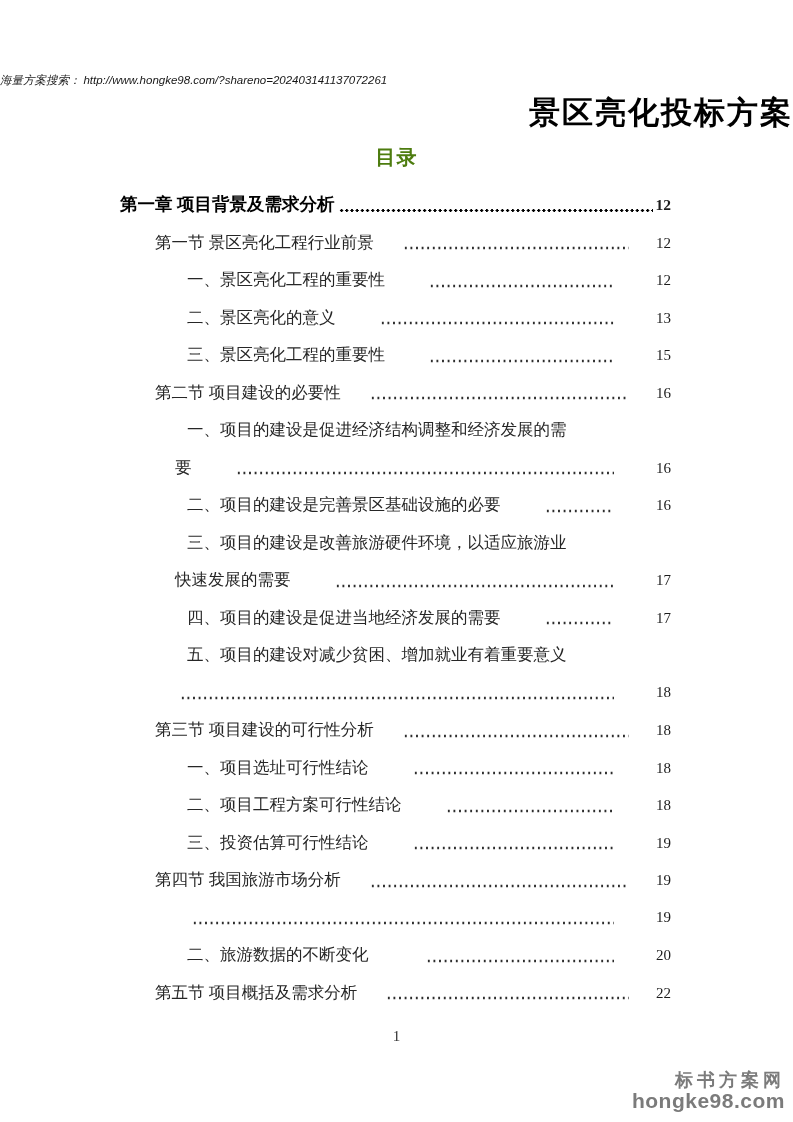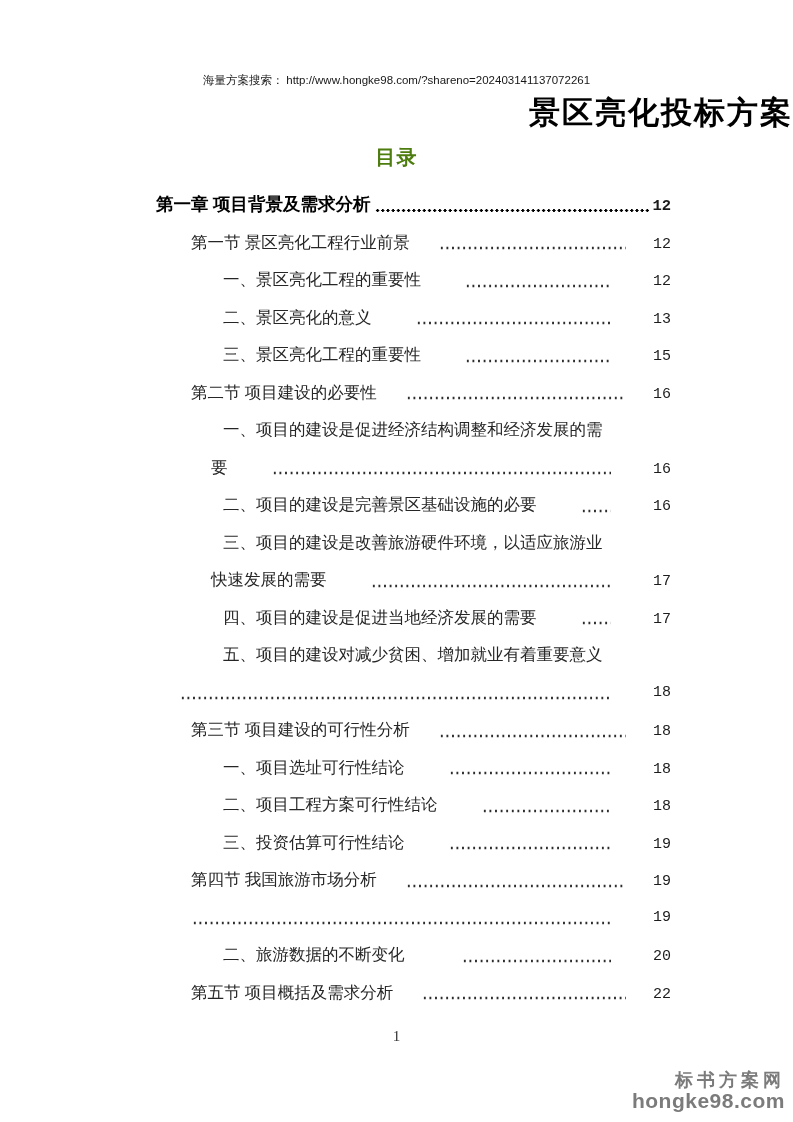--- a/index.html
+++ b/index.html
@@ -9,22 +9,23 @@
     position:relative;
     overflow:hidden;
     font-family:"Liberation Serif","DejaVu Serif",serif;
     color:#1f1f1f;
   }
   .page { position:absolute; inset:0; background:#ffffff; }
 
   
   .header-line {
     position:absolute; top:73px; left:0; right:0;
-    text-align:center; font-size:11.5px; color:#222;
+    font-size:11.5px; color:#222;
     white-space:nowrap;
+    font-style:italic;
   }
   .header-line .url {
     font-family:"Liberation Sans","DejaVu Sans",sans-serif;
     color:#161616;
   }
 
   
   .doc-title {
     position:absolute; top:92px; left:0; right:0;
     text-align:right;
@@ -48,38 +49,38 @@
     font-size:16.5px; color:#262626;
     white-space:nowrap;
   }
   .toc-entry.level-1 .toc-row {
     font-size:17.5px; font-weight:700; color:#000;
   }
   .toc-entry.level-2 .toc-row { padding-left:35px;gap:24px; }
   .toc-entry.level-3 .toc-row { padding-left:67px;gap:39px; }
   .toc-entry.level-3 .toc-row.wrap-row { padding-left:55px; }
 
-  .toc-text { flex:0 0 auto;margin-left:36px; }
+  .toc-text { flex:0 0 auto; }
   .leader {
     flex:1 1 auto;
     align-self:stretch;
     margin-left:5px; margin-right:3px;
     background-image:radial-gradient(circle,#2d2d2d 1.05px,transparent 1.35px);
     background-size:5.6px 5.6px;
     background-repeat:repeat-x;
     background-position:0 calc(100% - 10px);
   }
   .leader.gap { margin-left:18px; }
   .toc-entry.level-1 .leader {
     background-image:radial-gradient(circle,#000 1.3px,transparent 1.6px);
     background-size:5.2px 5.2px;
   }
   .toc-page {
     flex:0 0 auto;
-    font-family:Liberation Mono, monospace;
+    font-family:Liberation Serif, serif;
     font-size:15px; color:#1c1c1c;text-align:center;
   }
   .toc-entry.level-1 .toc-page { font-weight:700; font-size:15.5px; }
 
   
   .page-number {
     position:absolute; top:1028px; left:0; right:0;
     text-align:center; font-size:15px; color:#333;
   }
 

